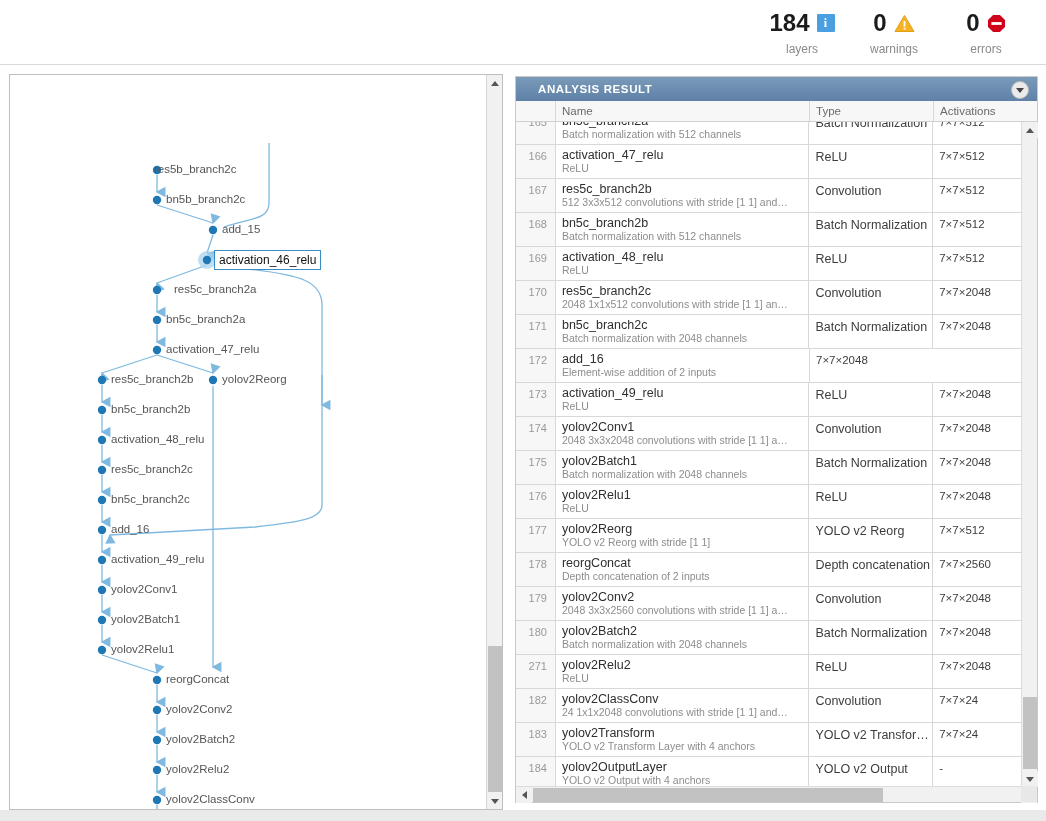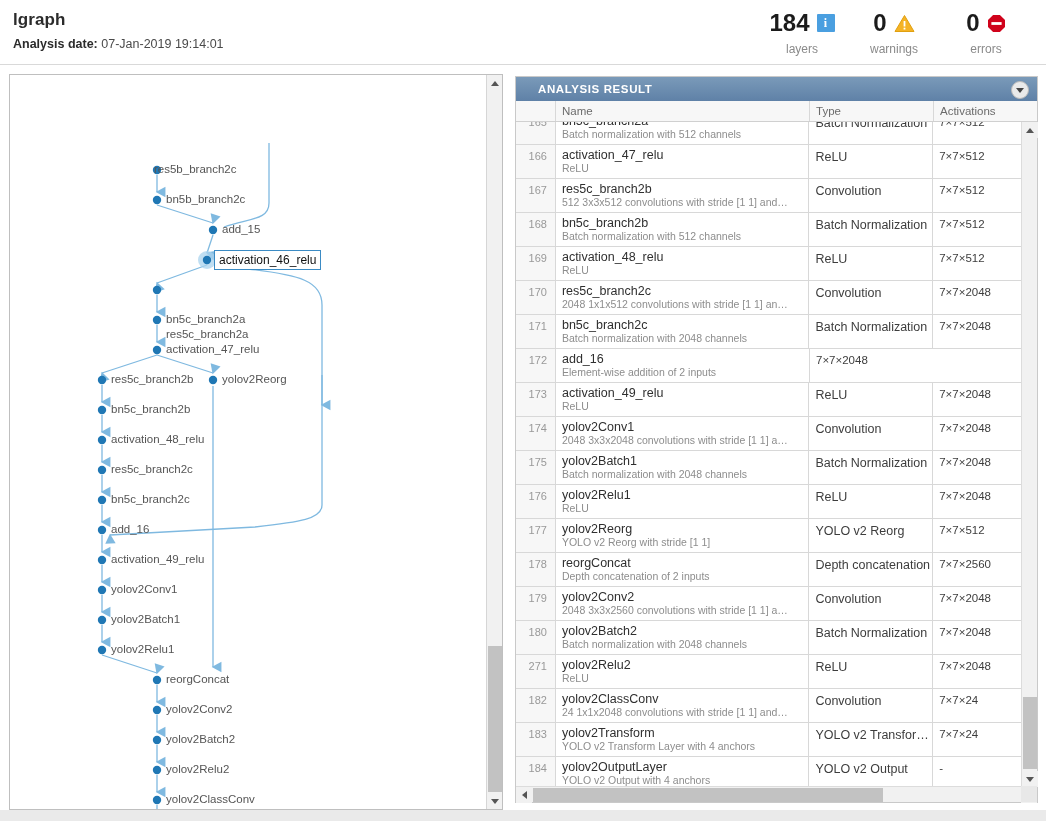--- a/index.html
+++ b/index.html
@@ -162,27 +162,20 @@
     position:absolute;right:0;bottom:0;width:16px;height:16px;background:#e8e8e8;
   }
   #page-bottom{
     position:absolute;left:0;top:810px;width:1046px;height:11px;background:#eaeaea;
   }
 </style>
 </head>
 <body>
 
 <div id="header">
-  <div id="title-block">
-    <div id="app-title">lgraph</div>
-    <div id="analysis-date">
-      <span class="lbl">Analysis date:</span>
-      <span>07-Jan-2019 19:14:01</span>
-    </div>
-  </div>
 
   <div id="stats">
     <div class="stat">
       <div class="stat-top">
         <span class="stat-num">184</span>
         <span class="badge-info">i</span>
       </div>
       <div class="stat-label">layers</div>
     </div>
     <div class="stat">
@@ -277,21 +270,21 @@
           <circle cx="147" cy="695" r="4.2" fill="#1f77b4"></circle>
           <circle cx="147" cy="725" r="4.2" fill="#1f77b4"></circle>
           <circle cx="147" cy="755" r="4.2" fill="#1f77b4"></circle>
           <circle cx="147" cy="785" r="4.2" fill="#1f77b4"></circle>
         </g>
     </svg>
   <div class="node-label" style="left: 144px; top: 88px;">res5b_branch2c</div>
       <div class="node-label" style="left: 156px; top: 118px;">bn5b_branch2c</div>
       <div class="node-label" style="left: 212px; top: 148px;">add_15</div>
       <div class="node-label sel" style="left: 204px; top: 175px;">activation_46_relu</div>
-      <div class="node-label" style="left: 156px; top: 208px; margin-top: 45px;">res5c_branch2a</div>
+      <div class="node-label" style="left: 164px; top: 208px;">res5c_branch2a</div>
       <div class="node-label" style="left: 156px; top: 238px;">bn5c_branch2a</div>
       <div class="node-label" style="left: 156px; top: 268px;">activation_47_relu</div>
       <div class="node-label" style="left: 101px; top: 298px;">res5c_branch2b</div>
       <div class="node-label" style="left: 212px; top: 298px;">yolov2Reorg</div>
       <div class="node-label" style="left: 101px; top: 328px;">bn5c_branch2b</div>
       <div class="node-label" style="left: 101px; top: 358px;">activation_48_relu</div>
       <div class="node-label" style="left: 101px; top: 388px;">res5c_branch2c</div>
       <div class="node-label" style="left: 101px; top: 418px;">bn5c_branch2c</div>
       <div class="node-label" style="left: 101px; top: 448px;">add_16</div>
       <div class="node-label" style="left: 101px; top: 478px;">activation_49_relu</div>

